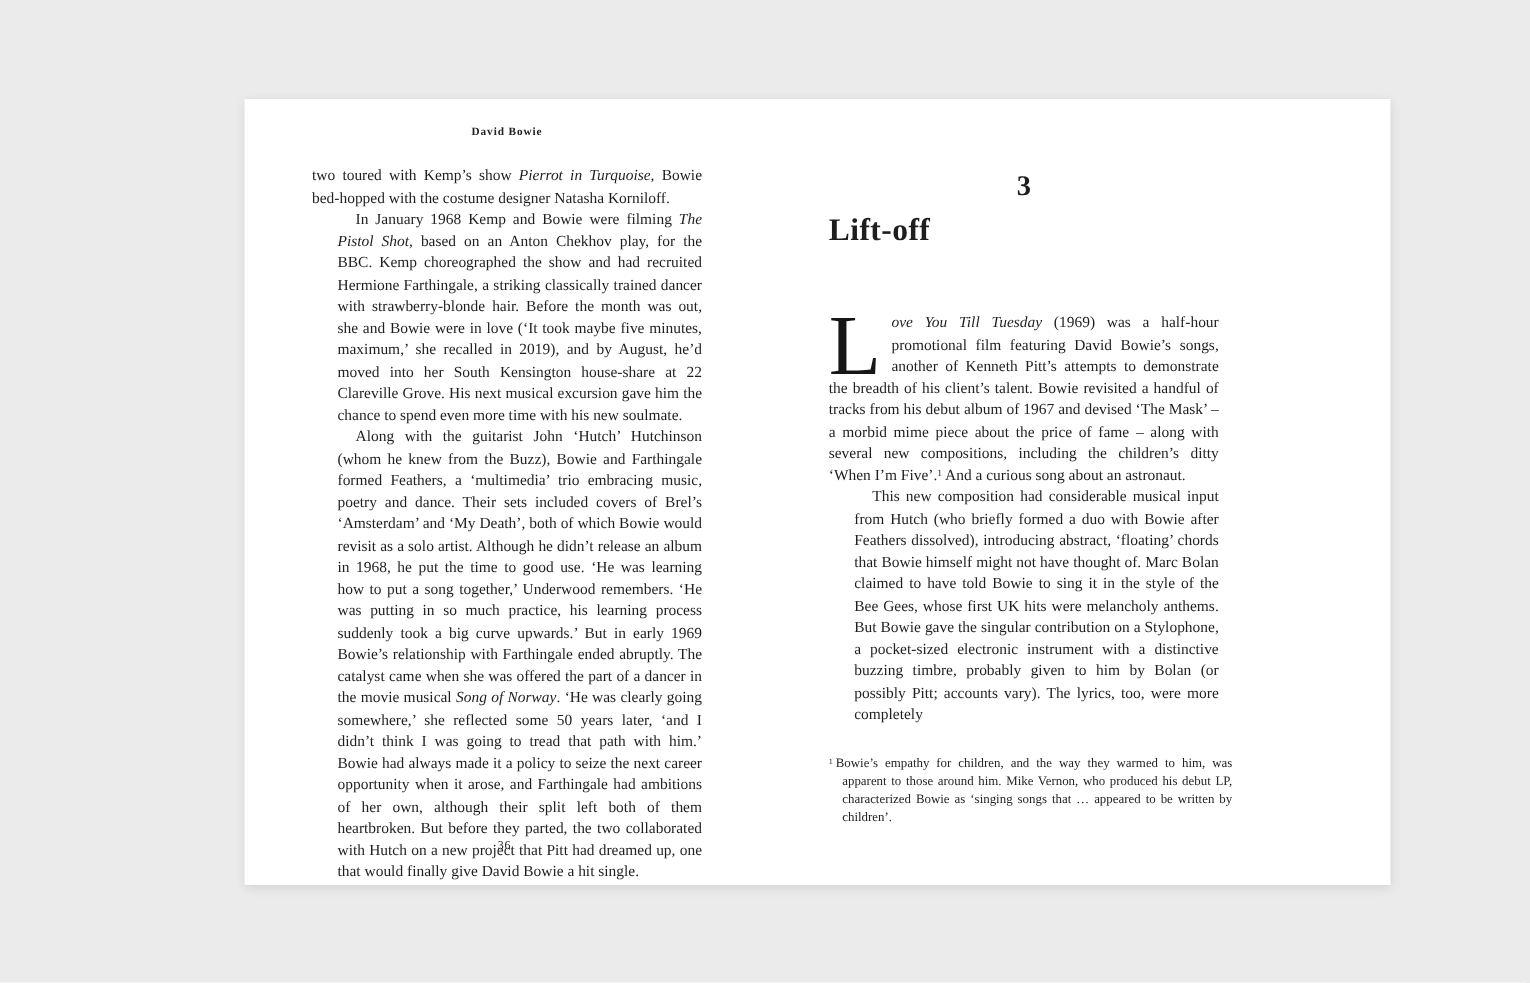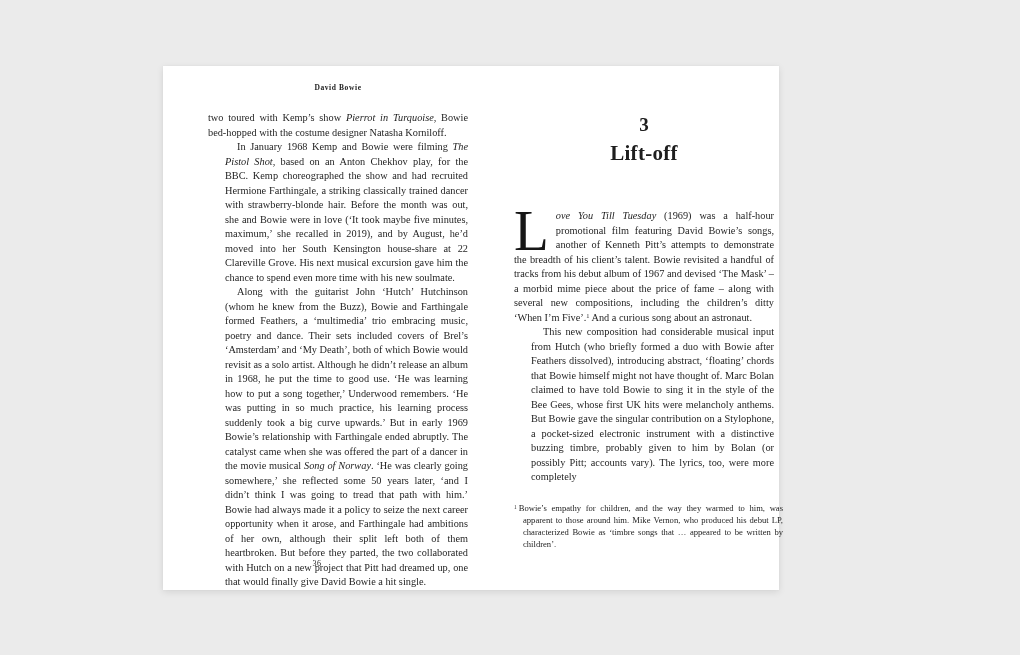--- a/index.html
+++ b/index.html
@@ -4,21 +4,21 @@
 <title>Book Spread</title>
 <style>
   html,body{margin:0;padding:0;}
   .stage{
     position:relative;width:1020px;height:655px;overflow:hidden;
     background:var(--background,#ebebeb);
     font-family:"Liberation Serif","DejaVu Serif",serif;
     color:var(--ink,#1e1e1e);
   }
   .spread{
-    position:absolute;left:163px;top:66px;width:616px;height:524px;
+    position:absolute;left:163px;top:66px;width:764px;height:524px;
     background:var(--paper,#ffffff);
     box-shadow:0 2px 7px rgba(0,0,0,0.10), 0 0 1px rgba(0,0,0,0.06);
     display:flex;
   }
   .page{position:relative;width:346.5px;height:100%;}
   .running-header{
     position:absolute;top:17px;left:45px;width:260px;text-align:center;
     font-size:7.5px;font-weight:700;letter-spacing:0.6px;color:#222;
   }
   .body-col{
@@ -28,21 +28,21 @@
   }
   .left-body{left:45px;top:45px;}
   .right-body{left:43px;top:143px;}
   .body-col p{margin:0;font-family:Liberation Serif, serif;}
   .body-col p.indent{text-indent:12px;margin-left:17px;}
   .chapter-number{
     position:absolute;top:47px;left:43px;width:260px;text-align:center;
     font-size:19px;font-weight:700;line-height:23px;
   }
   .chapter-title{
-    position:absolute;top:75px;left:43px;width:260px;text-align:center;
+    position:absolute;top:75px;left:43px;width:260px;
     font-size:21px;font-weight:700;letter-spacing:0.3px;line-height:25px;
   }
   .drop-cap{
     float:left;font-size:57px;line-height:42px;height:42px;
     padding:1px 7px 0 0;font-weight:400;color:#161616;
   }
   sup{font-size:0.62em;vertical-align:baseline;position:relative;top:-0.38em;line-height:0;}
   .footnote{
     position:absolute;left:43px;top:436px;width:260px;
     font-size:8.6px;line-height:12px;text-align:justify;
@@ -71,17 +71,17 @@
       <div class="page-number">36</div>
     </div>
 
     <div class="page">
       <div class="chapter-number">3</div>
       <div class="chapter-title">Lift-off</div>
       <div class="body-col right-body">
         <p><span class="drop-cap">L</span><span><i>ove You Till Tuesday</i> (1969) was a half-hour promotional film featuring David Bowie’s songs, another of Kenneth Pitt’s attempts to demonstrate the breadth of his client’s talent. Bowie revisited a handful of tracks from his debut album of 1967 and devised ‘The Mask’ – a morbid mime piece about the price of fame – along with several new compositions, including the children’s ditty ‘When I’m Five’.<sup>1</sup> And a curious song about an astronaut.</span></p>
         <p class="indent">This new composition had considerable musical input from Hutch (who briefly formed a duo with Bowie after Feathers dissolved), introducing abstract, ‘floating’ chords that Bowie himself might not have thought of. Marc Bolan claimed to have told Bowie to sing it in the style of the Bee Gees, whose first UK hits were melancholy anthems. But Bowie gave the singular contribution on a Stylophone, a pocket-sized electronic instrument with a distinctive buzzing timbre, probably given to him by Bolan (or possibly Pitt; accounts vary). The lyrics, too, were more completely</p>
       </div>
-      <div class="footnote"><sup>1</sup><span>Bowie’s empathy for children, and the way they warmed to him, was apparent to those around him. Mike Vernon, who produced his debut LP, characterized Bowie as ‘timbre songs that … appeared to be written by children’.</span></div>
+      <div class="footnote"><sup>1</sup><span>Bowie’s empathy for children, and the way they warmed to him, was apparent to those around him. Mike Vernon, who produced his debut LP, characterized Bowie as ‘singing songs that … appeared to be written by children’.</span></div>
     </div>
 
   </div>
 </div>
 
 </body></html>

